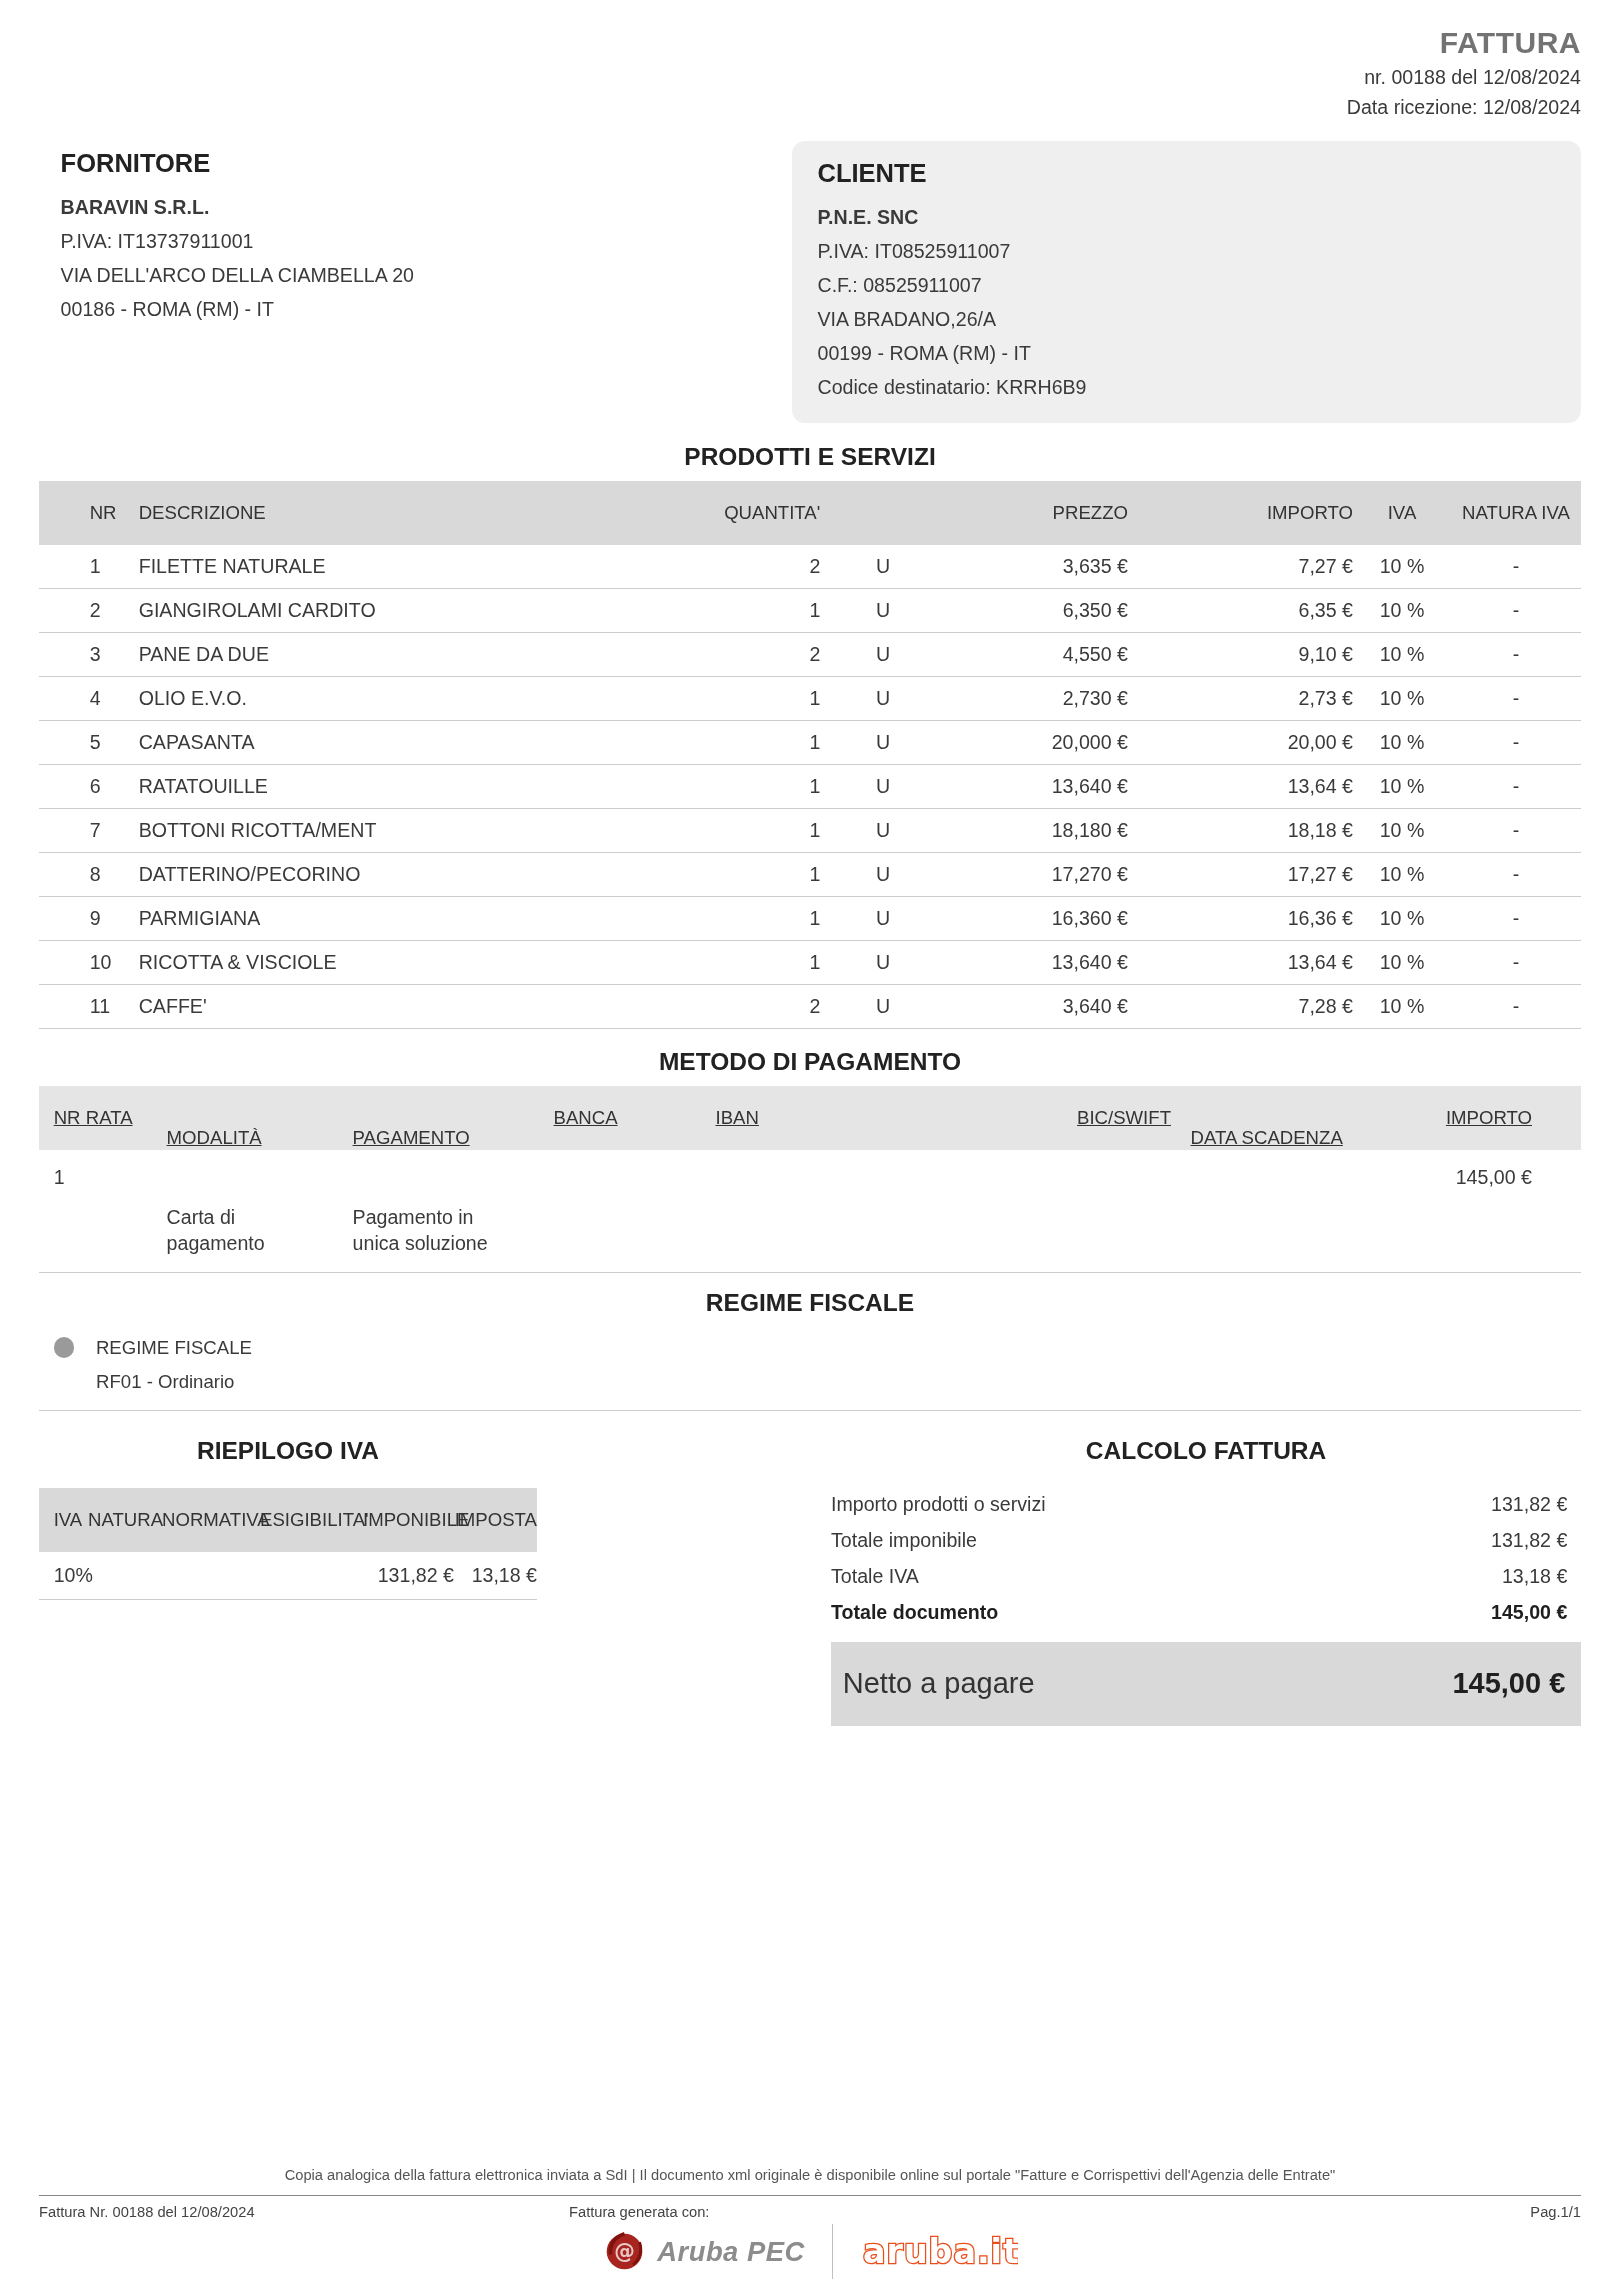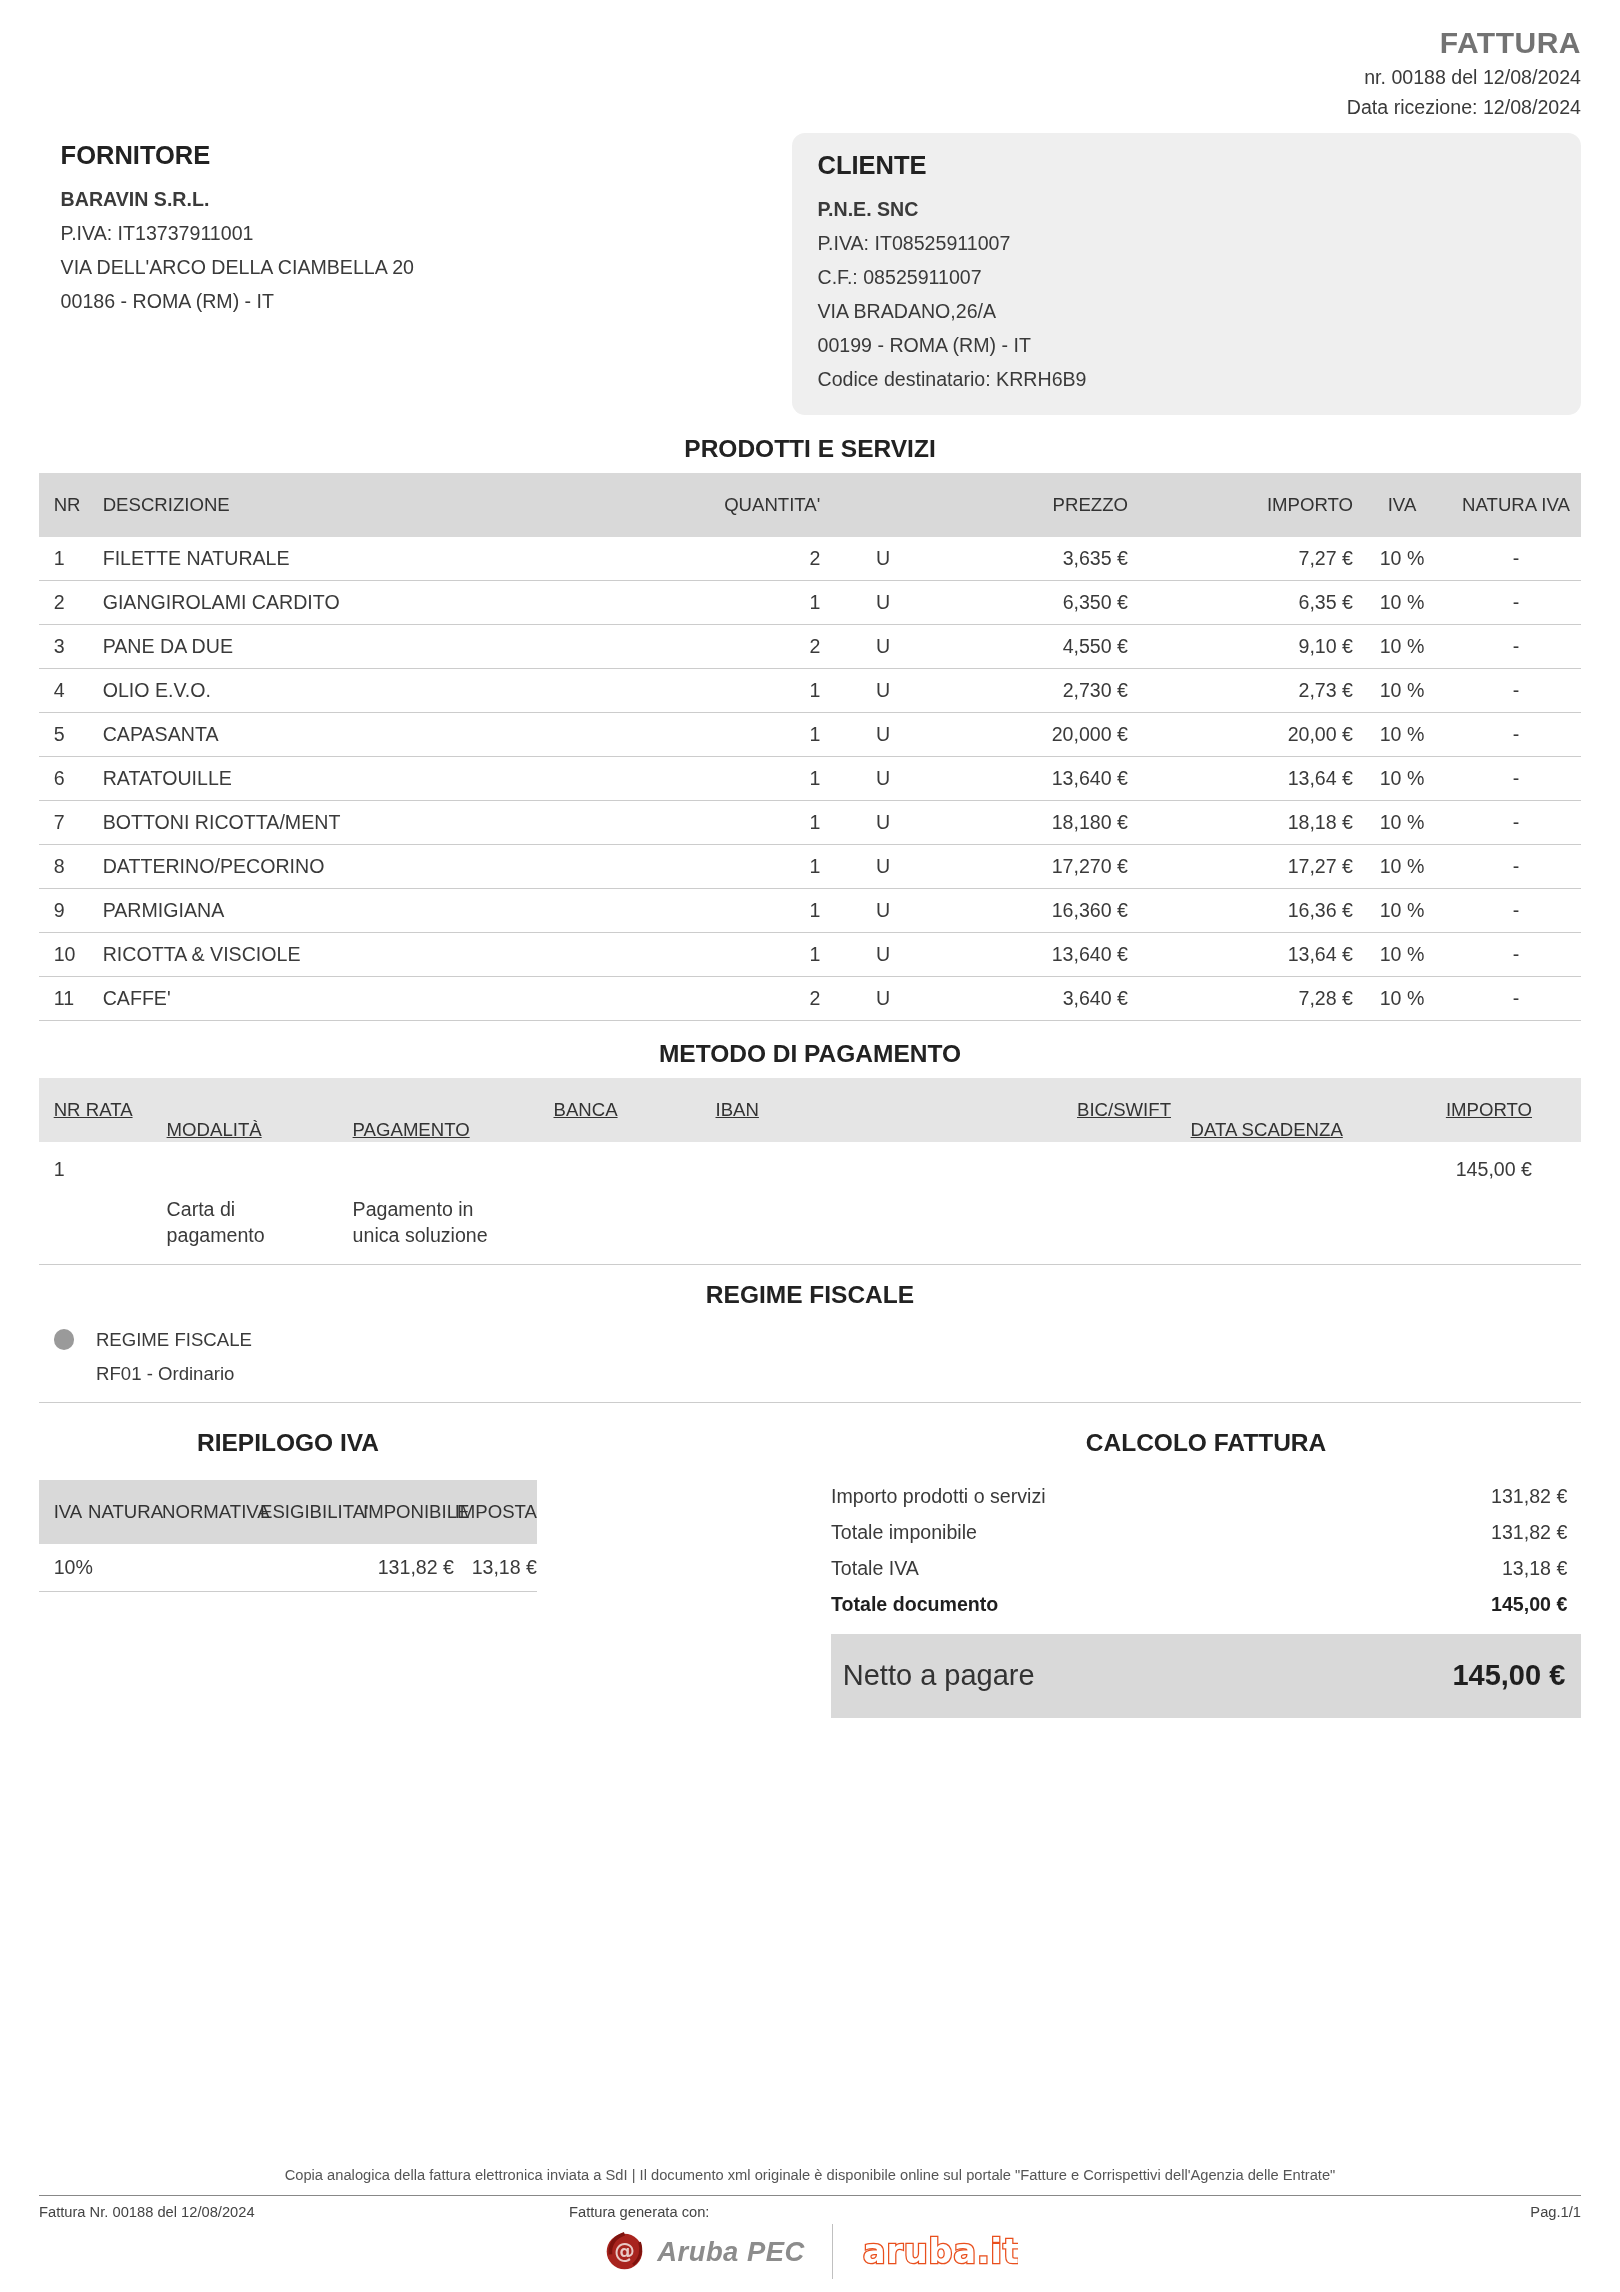--- a/index.html
+++ b/index.html
@@ -8,31 +8,31 @@
     padding:25.5px 39px 13.7px 39px;
     display:flex;flex-direction:column;
     font-family:"Liberation Sans","DejaVu Sans",sans-serif;
     color:#3a3a3a;background:#fff;overflow:hidden;
   }
   
   .doc-header{text-align:right;}
   .doc-title{font-size:30px;font-weight:bold;color:#737373;letter-spacing:0.5px;}
   .doc-sub{font-size:19.6px;margin-top:6.9px;color:#3a3a3a;}
   
-  .parties{display:flex;margin-top:14px;align-items:stretch;}
+  .parties{display:flex;margin-top:22px;align-items:stretch;}
   .supplier{width:716px;box-sizing:border-box;padding:7.8px 0 0 21.6px;}
   .customer{margin-left:auto;width:789px;box-sizing:border-box;background:#efefef;padding:17.6px 9.8px 19.6px 25.5px;border-radius:13px;}
   .party-title{font-size:25.5px;font-weight:bold;color:#222;margin-bottom:11.8px;}
   .party-line{font-size:19.6px;line-height:34px;white-space:nowrap;}
   .party-name{font-weight:bold;}
   
   .section-title{font-size:24.5px;font-weight:bold;color:#222;text-align:center;}
   .mt20{margin-top:19.6px;} .mt16{margin-top:15.7px;}
   
-  .prod-head,.prod-row{display:grid;grid-template-columns:49px 1fr 118px 98px 196px 225px 98px 130px;align-items:center;}
+  .prod-head,.prod-row{display:grid;grid-template-columns:49px 1fr 118px 98px 196px 225px 98px 130px;align-items:center;padding-left:36px;}
   .prod-head{background:#d9d9d9;height:64px;font-size:18.6px;color:#333;margin-top:9.8px;}
   .prod-row{height:43px;border-bottom:1px solid #ccc;font-size:19.6px;}
   .al{text-align:left;padding-left:14.7px;}
   .ar{text-align:right;}
   .ac{text-align:center;}
   .qtycell{text-align:right;padding-right:13.7px;}
   
   .pay-head,.pay-row{display:grid;grid-template-columns:108px 186px 196px 162px 348px 132px 201px 209px;}
   .pay-head{background:#e5e5e5;height:64px;align-items:center;font-size:18.6px;color:#333;margin-top:9.8px;text-decoration:underline;}
   .pay-row{padding:13.7px 0 15.7px 0;border-bottom:1px solid #ccc;font-size:19.6px;line-height:26.5px;}

